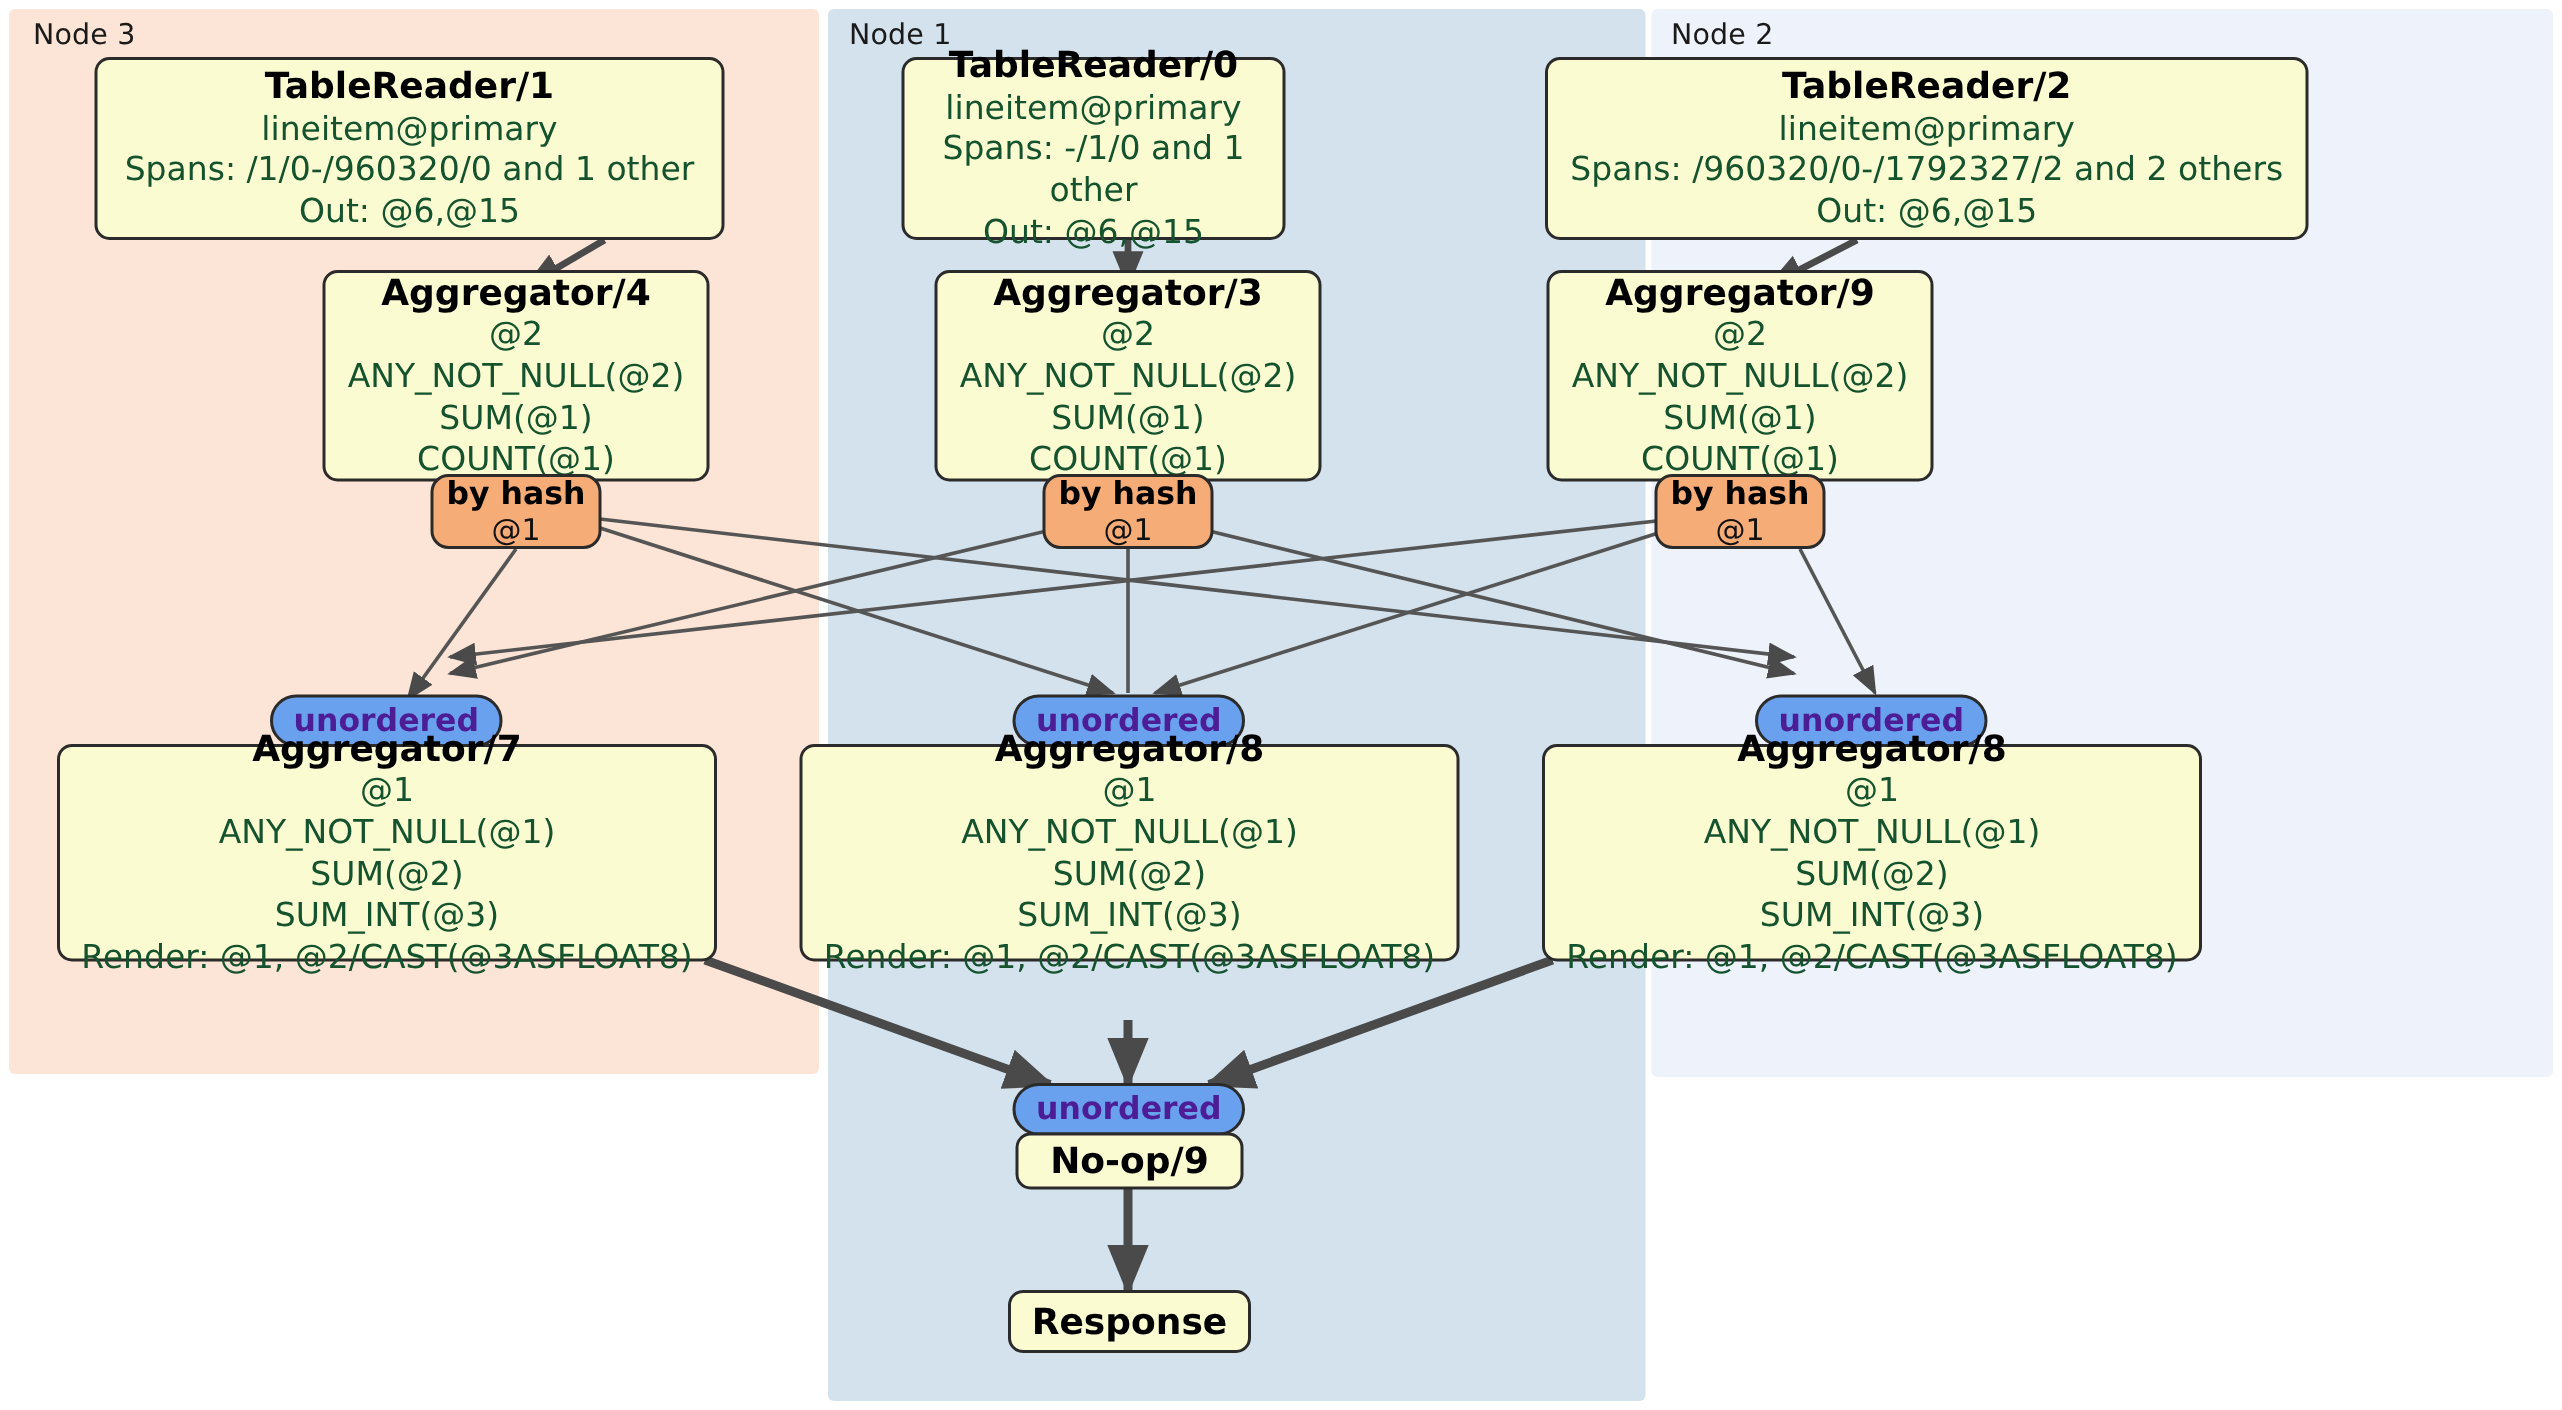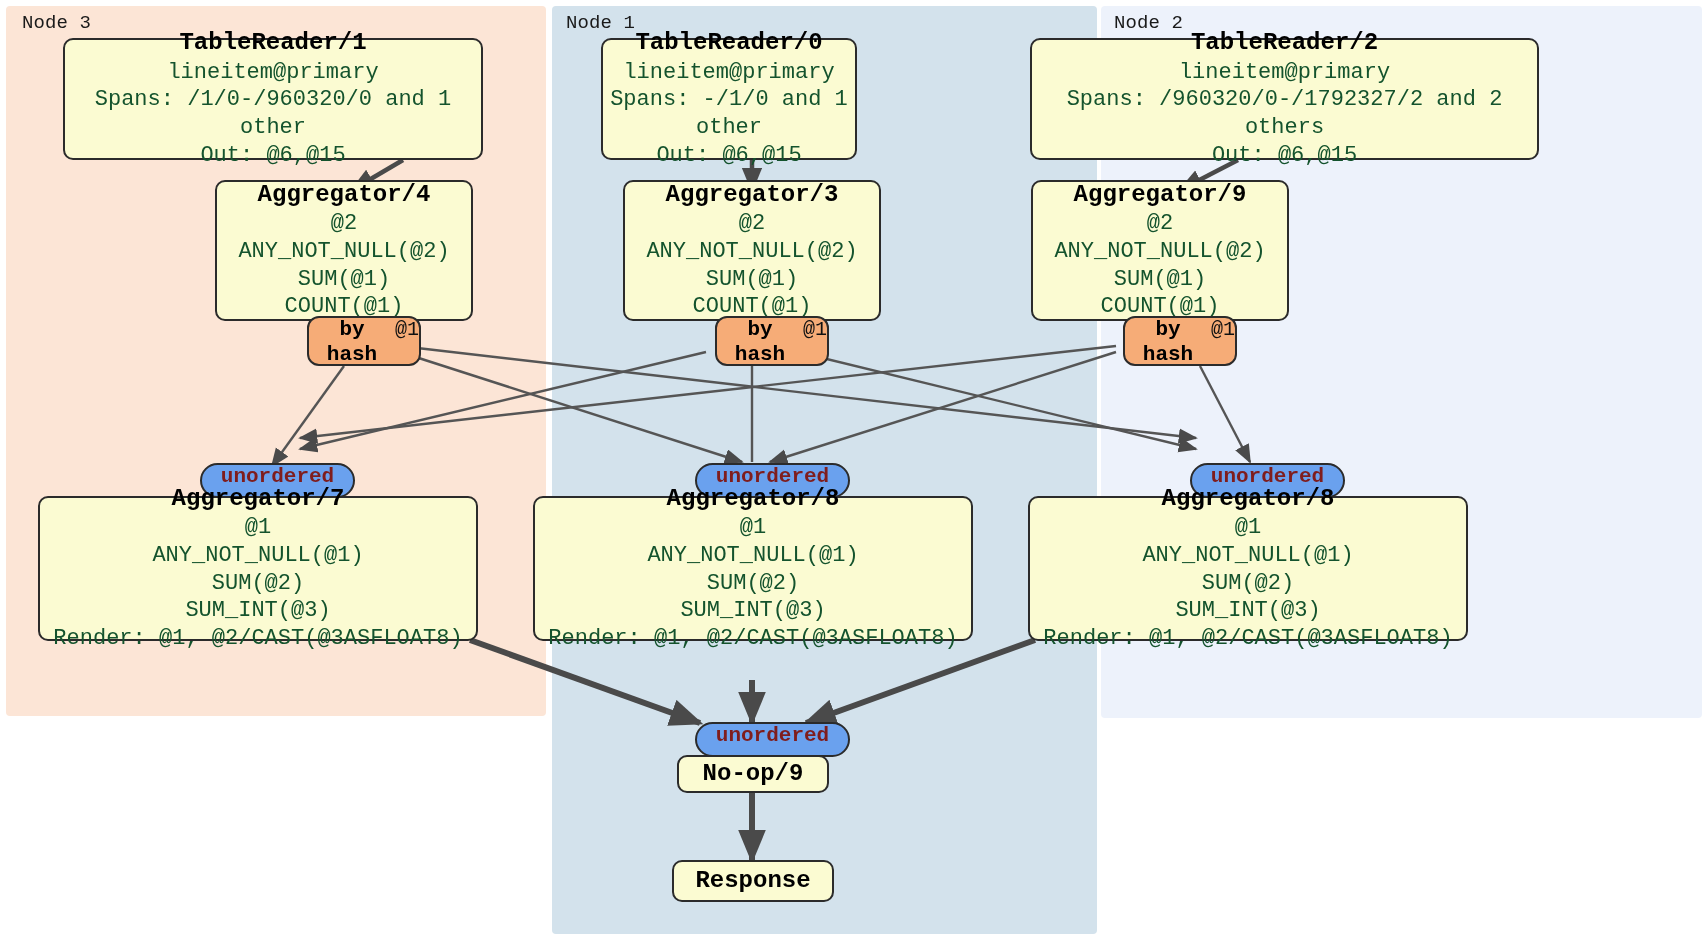--- a/index.html
+++ b/index.html
@@ -1,38 +1,38 @@
 <!DOCTYPE html>
 <html><head>
 <meta charset="utf-8">
 <style>
   html,body{margin:0;padding:0;background:#ffffff;}
   body{width:1708px;height:940px;overflow:hidden;
        font-family:"DejaVu Sans","Liberation Sans",sans-serif;}
-  #stage{position:relative;width:1708px;height:940px;font-family:Liberation Mono, monospace;}
+  #stage{position:relative;width:1708px;height:940px;}
   svg#canvas{position:absolute;left:0;top:0;width:1708px;height:940px;}
 
   .node-panel{position:absolute;border-radius:4px;}
   .node-label{position:absolute;font-size:19px;color:#1a1a1a;letter-spacing:0.1px;}
 
   .box{position:absolute;background:#fbfbd2;border:2.5px solid #2b2b2b;
        border-radius:10px;box-sizing:border-box;text-align:center;
        display:flex;flex-direction:column;justify-content:center;
        line-height:1.26;}
   .box .ttl{font-weight:bold;font-size:24px;color:#000;}
   .box .ln{font-size:22px;color:#14532d;}
 
   .pill{position:absolute;border:2.5px solid #2b2b2b;box-sizing:border-box;
-        text-align:center;display:flex;flex-direction:row;
-        justify-content:center;line-height:1.18;margin-left:20px;}
+        text-align:center;display:flex;flex-direction:column;
+        justify-content:center;line-height:1.18;}
   .pill.hash{background:#f6ac77;border-radius:12px;}
   .pill.hash .t1{font-weight:bold;font-size:21px;color:#000;}
   .pill.hash .t2{font-size:20px;color:#111;}
   .pill.ord{background:#6aa1ee;border-radius:18px;}
-  .pill.ord .t1{font-weight:bold;font-size:21px;color:#7f1d1d;}
+  .pill.ord .t1{font-weight:bold;font-size:21px;color:#4c1d95;}
 </style>
 </head>
 <body>
 
 <div id="stage">
 
   <div class="node-panel" style="left:6px;top:6px;width:540px;height:710px;background:#fce5d6;"></div>
   <div class="node-panel" style="left:552px;top:6px;width:545px;height:928px;background:#d3e2ec;"></div>
   <div class="node-panel" style="left:1101px;top:6px;width:601px;height:712px;background:#edf2fb;"></div>
 

